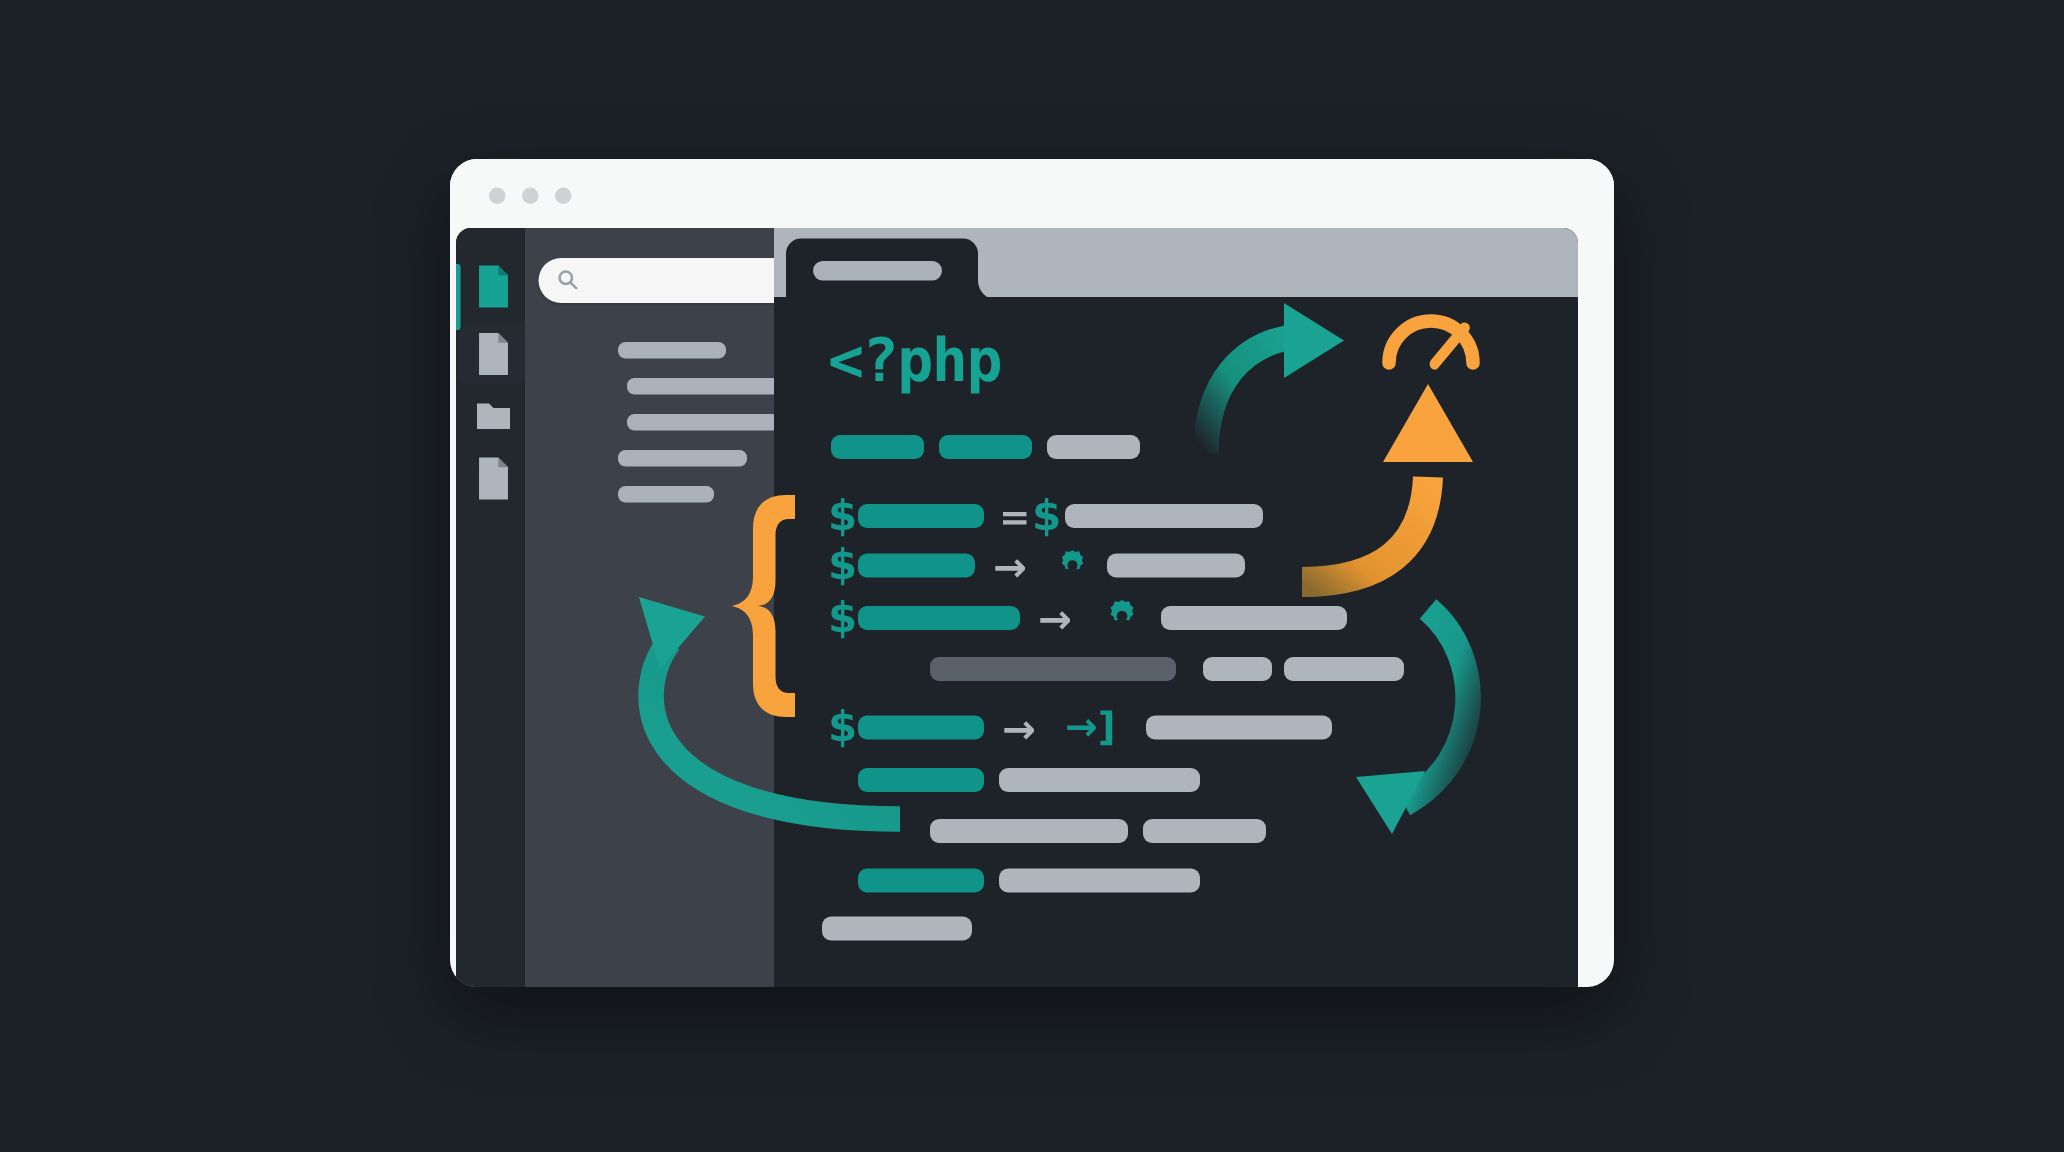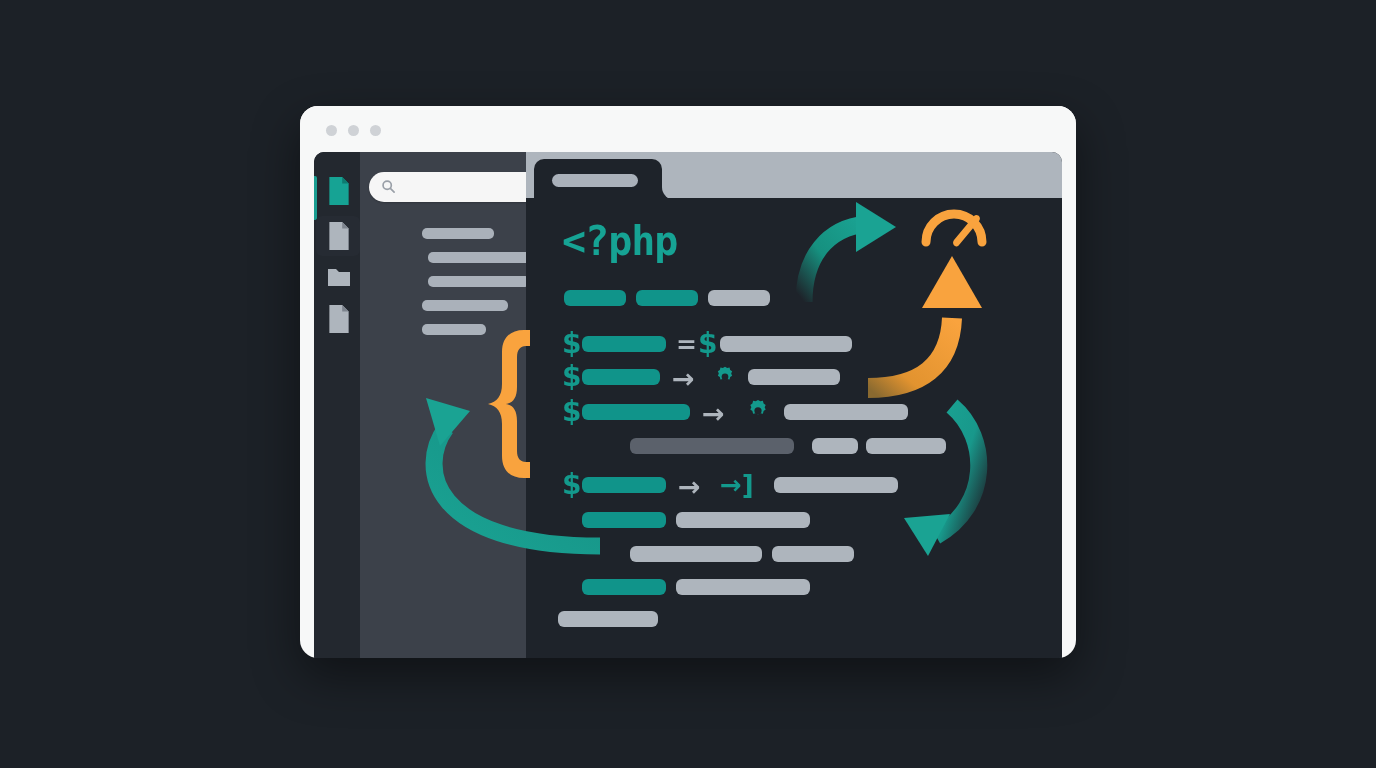--- a/index.html
+++ b/index.html
@@ -37,21 +37,21 @@
     left: 0; top: 0;
     width: 100%;
     height: 48px;
     background: #f7f8f8;
   }
   .dots { position: absolute; left: 26px; top: 19px; display: flex; gap: 11px; }
   .dot { width: 11px; height: 11px; border-radius: 50%; background: #cfd2d6; }
 
   .appframe {
     position: absolute;
-    left: 14px;
+    left: 4px;
     top: 46px;
     width: 748px;
     height: 572px;
     border-radius: 10px 10px 12px 12px;
     overflow: hidden;
     background: #1e232a;
   }
 
   
   .activitybar {

